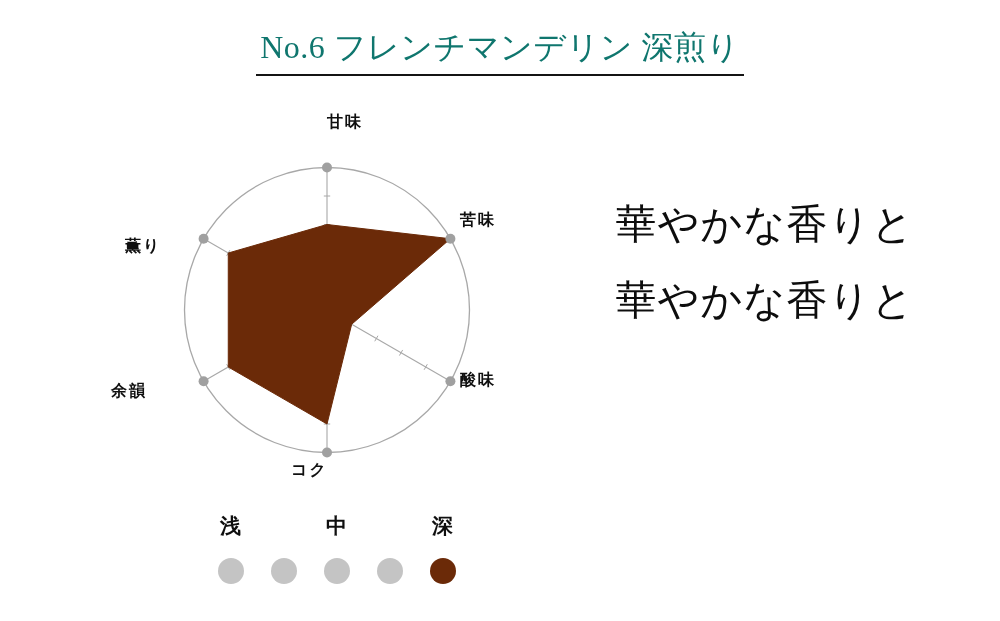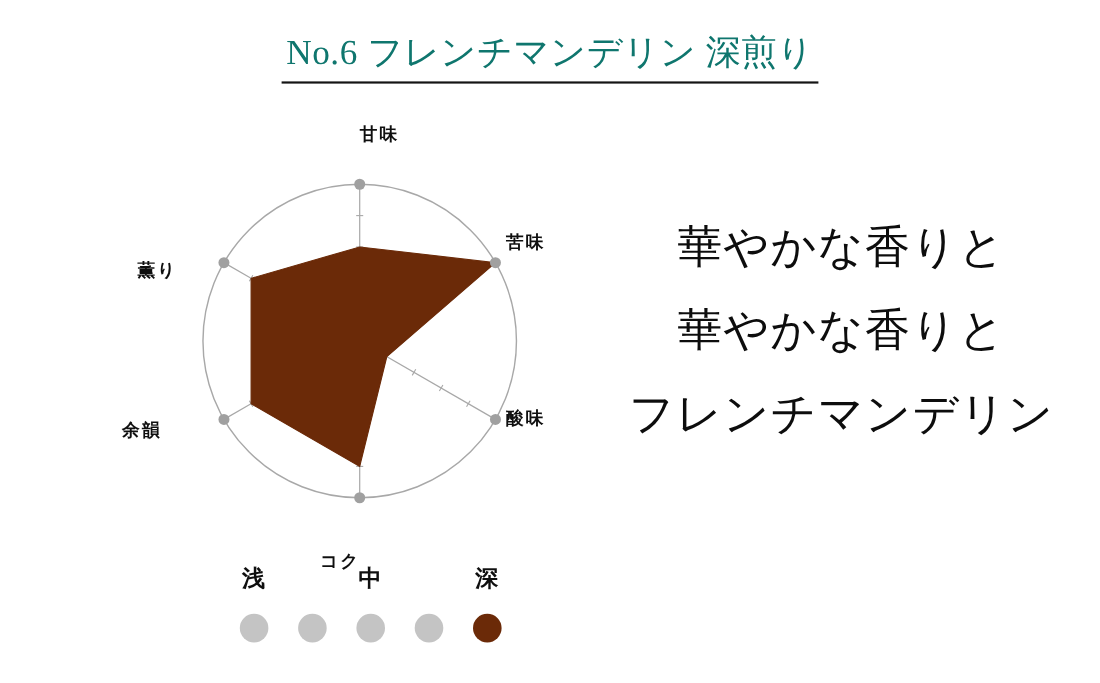--- a/index.html
+++ b/index.html
@@ -170,21 +170,21 @@
         <circle cx="380.4086200392825" cy="281.25" r="5" fill="#a0a0a0"></circle>
         <circle cx="257" cy="352.5" r="5" fill="#a0a0a0"></circle>
         <circle cx="133.59137996071752" cy="281.25000000000006" r="5" fill="#a0a0a0"></circle>
         <circle cx="133.59137996071752" cy="138.75" r="5" fill="#a0a0a0"></circle>
       </g>
   </svg>
 
   <div class="axis-label" id="axis-label-0" style="left: 257px; top: 14px;">甘味</div>
   <div class="axis-label" id="axis-label-1" style="left: 390px; top: 112px; text-align: right;">苦味</div>
   <div class="axis-label" id="axis-label-2" style="left: 390px; top: 272px;">酸味</div>
-  <div class="axis-label" id="axis-label-3" style="left: 221px; top: 362px; margin-top: 40px;">コク</div>
+  <div class="axis-label" id="axis-label-3" style="left: 221px; top: 362px;">コク</div>
   <div class="axis-label" id="axis-label-4" style="left: 41px; top: 268px; margin-top: 15px;">余韻</div>
   <div class="axis-label" id="axis-label-5" style="left: 55px; top: 112px; margin-top: 26px;">薫り</div>
 </div>
 
 <div class="roast-legend">
   <div class="roast-labels" id="roast-labels">
       <div class="roast-label" style="left: 26px;">浅</div>
       <div class="roast-label" style="left: 132px;">中</div>
       <div class="roast-label" style="left: 238px;">深</div>
     </div>
@@ -193,14 +193,13 @@
       <div class="roast-dot" style="left: 79px; background: rgb(196, 196, 196);"></div>
       <div class="roast-dot" style="left: 132px; background: rgb(196, 196, 196);"></div>
       <div class="roast-dot" style="left: 185px; background: rgb(196, 196, 196);"></div>
       <div class="roast-dot" style="left: 238px; background: rgb(107, 42, 8);"></div>
     </div>
 </div>
 
 <div class="description">
   <span class="dline">華やかな香りと</span>
   <span class="dline">華やかな香りと</span>
-  <span class="dline">フレンチマンデリン</span>
 </div>
 
 </body></html>

